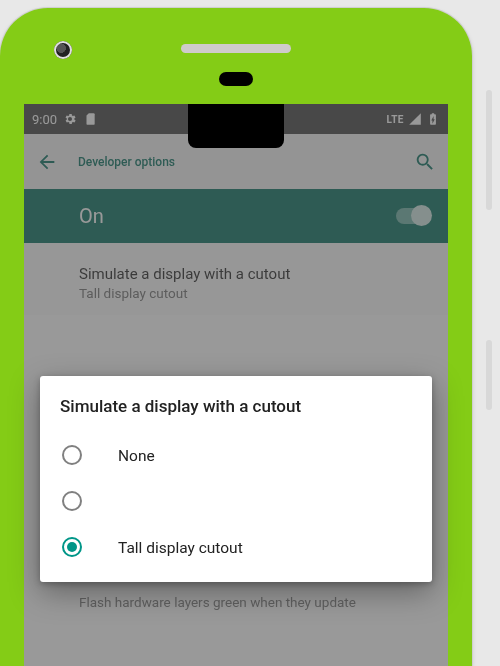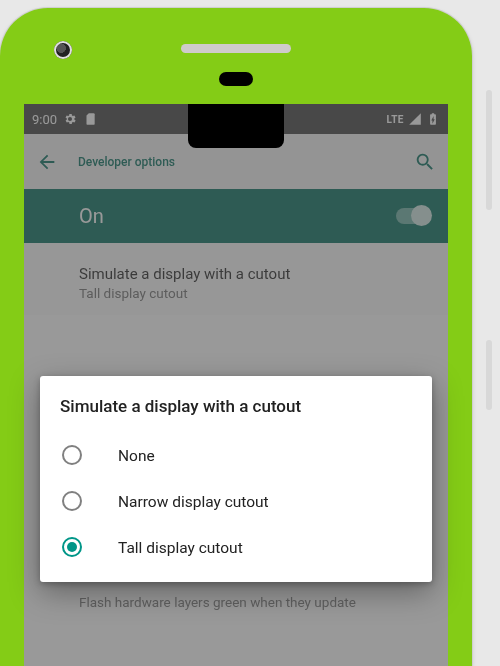--- a/index.html
+++ b/index.html
@@ -257,21 +257,20 @@
 
     <div class="dialog">
       <div class="dialog-title">Simulate a display with a cutout</div>
 
       <div class="radio-row">
         <span class="radio"></span>
         <span class="radio-label">None</span>
       </div>
       <div class="radio-row">
         <span class="radio"></span>
-        <span class="radio-label">Narrow display cutout</span>
       </div>
       <div class="radio-row">
         <span class="radio sel"></span>
         <span class="radio-label">Tall display cutout</span>
       </div>
     </div>
 
   </div>
 </div>
 

